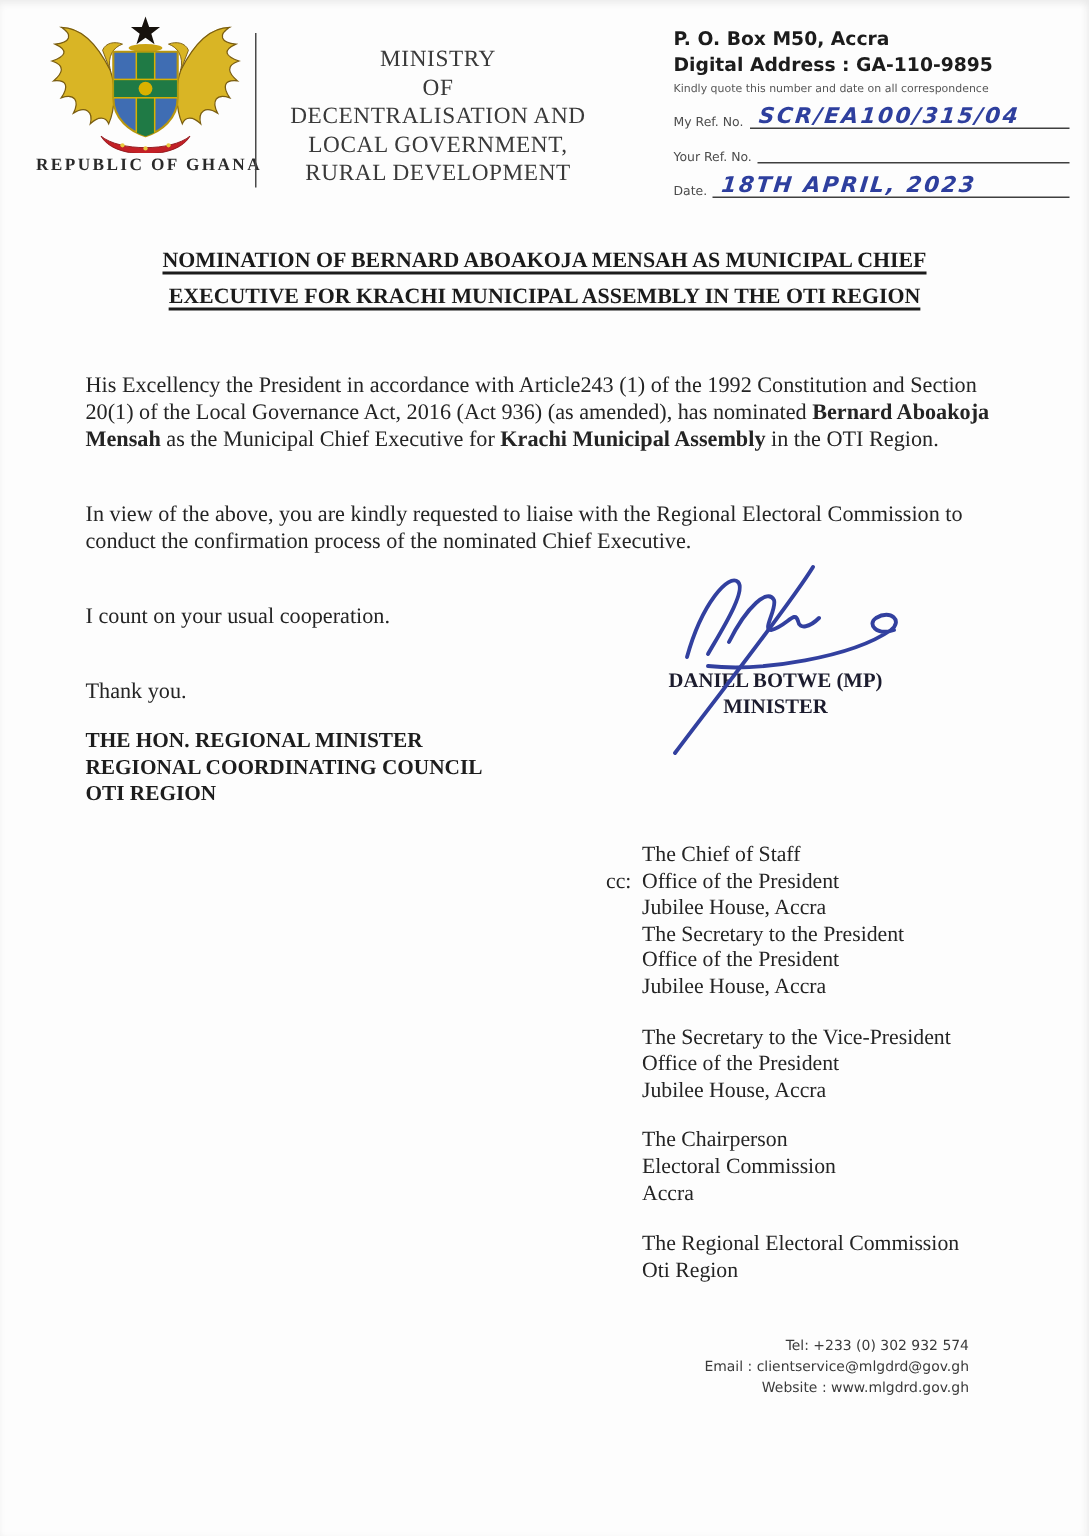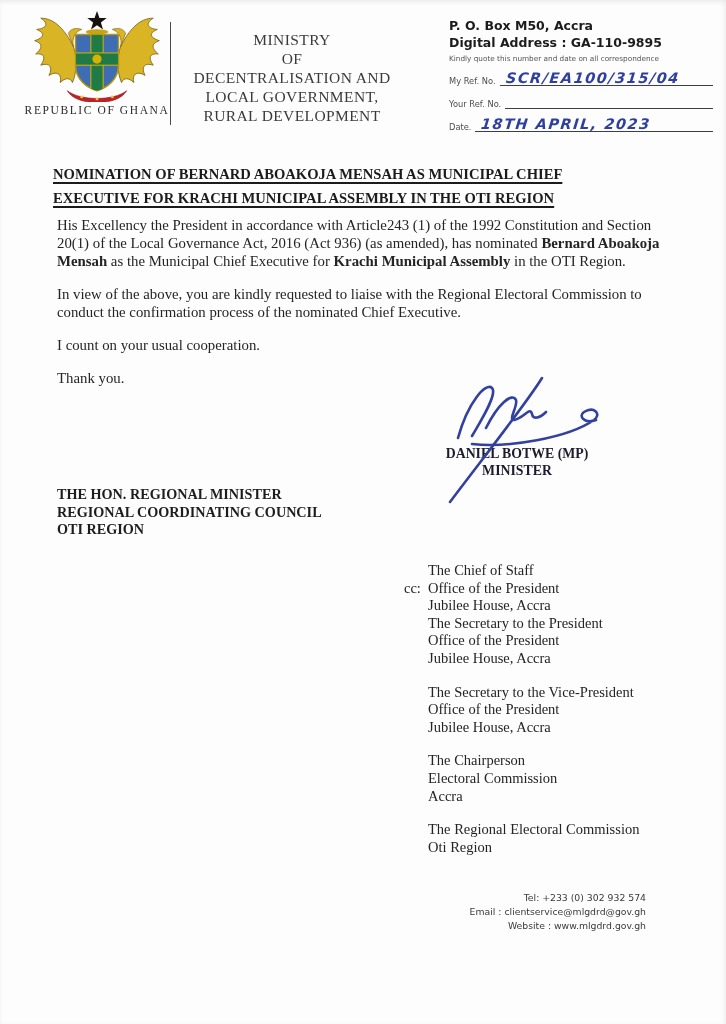--- a/index.html
+++ b/index.html
@@ -8,21 +8,21 @@
   .page {
     position:relative; width:726px; height:1024px; margin:0 auto;
     background:#fdfdfd; overflow:hidden; color:#1f1f1f;
     box-shadow: inset 0 3px 4px rgba(0,0,0,0.05), inset -3px 0 4px rgba(0,0,0,0.03);
   }
 
   
   .emblem { position:absolute; left:24px; top:10px; width:146px; text-align:center; }
   .emblem svg { display:block; margin:0 auto; }
   .emblem-caption {
-    margin-top:2px; font-family:"Liberation Serif", serif; font-weight:400;
+    margin-top:2px; font-family:"Liberation Serif", serif; font-weight:700;
     font-size:11.5px; letter-spacing:1.6px; color:#2a2a2a; white-space:nowrap;
   }
   .header-divider { position:absolute; left:170px; top:22px; height:103px; width:0;
     border-left:1.5px solid #4a4a4a; }
   .ministry {
     position:absolute; left:176px; top:30px; width:232px; text-align:center;
     font-family:"Liberation Serif", serif; font-weight:400; color:#3a3a3a;
     font-size:15.5px; line-height:19px; letter-spacing:0.4px;
   }
   .contact { position:absolute; left:449px; top:18px; width:264px;
@@ -33,30 +33,30 @@
   .ref-label { font-size:8.3px; color:#4c4c4c; white-space:nowrap; padding-right:4px; }
   .ref-line { flex:1; border-bottom:1.2px solid #3f3f3f; height:14px; position:relative; }
   .handwriting {
     position:absolute; left:6px; bottom:-1px; white-space:nowrap;
     font-family:"DejaVu Sans", sans-serif; font-weight:600; font-style:italic;
     font-size:14.5px; letter-spacing:1.5px; color:#2e3f9e; transform:skewX(-6deg);
   }
 
   
   .subject {
-    position:absolute; left:53px; top:162px; width:620px; text-align:left;
+    position:absolute; left:53px; top:162px; width:620px; text-align:center;
     font-weight:700; font-size:14.6px; line-height:24px; color:#1b1b1b;
   }
   .subject div { text-decoration:underline; text-underline-offset:3px;
     text-decoration-thickness:1.5px; }
 
   
   .body-text { position:absolute; left:57px; top:216px; width:618px;
     font-size:14.8px; line-height:18px; color:#242424; }
-  .body-text p { margin-bottom:15px; }
+  .body-text p { margin-bottom:15px;margin-top:32px; }
   .body-text .b { font-weight:700; }
   .closing { margin-top:7px; }
 
   
   .sig-svg { position:absolute; left:426px; top:374px; pointer-events:none; z-index:3; }
   .sig-block { position:absolute; left:426px; top:446px; width:182px; text-align:center;
     font-weight:700; font-size:13.8px; line-height:16.5px; color:#1c1c2e; }
 
   
   .addressee { position:absolute; left:57px; top:486px;

